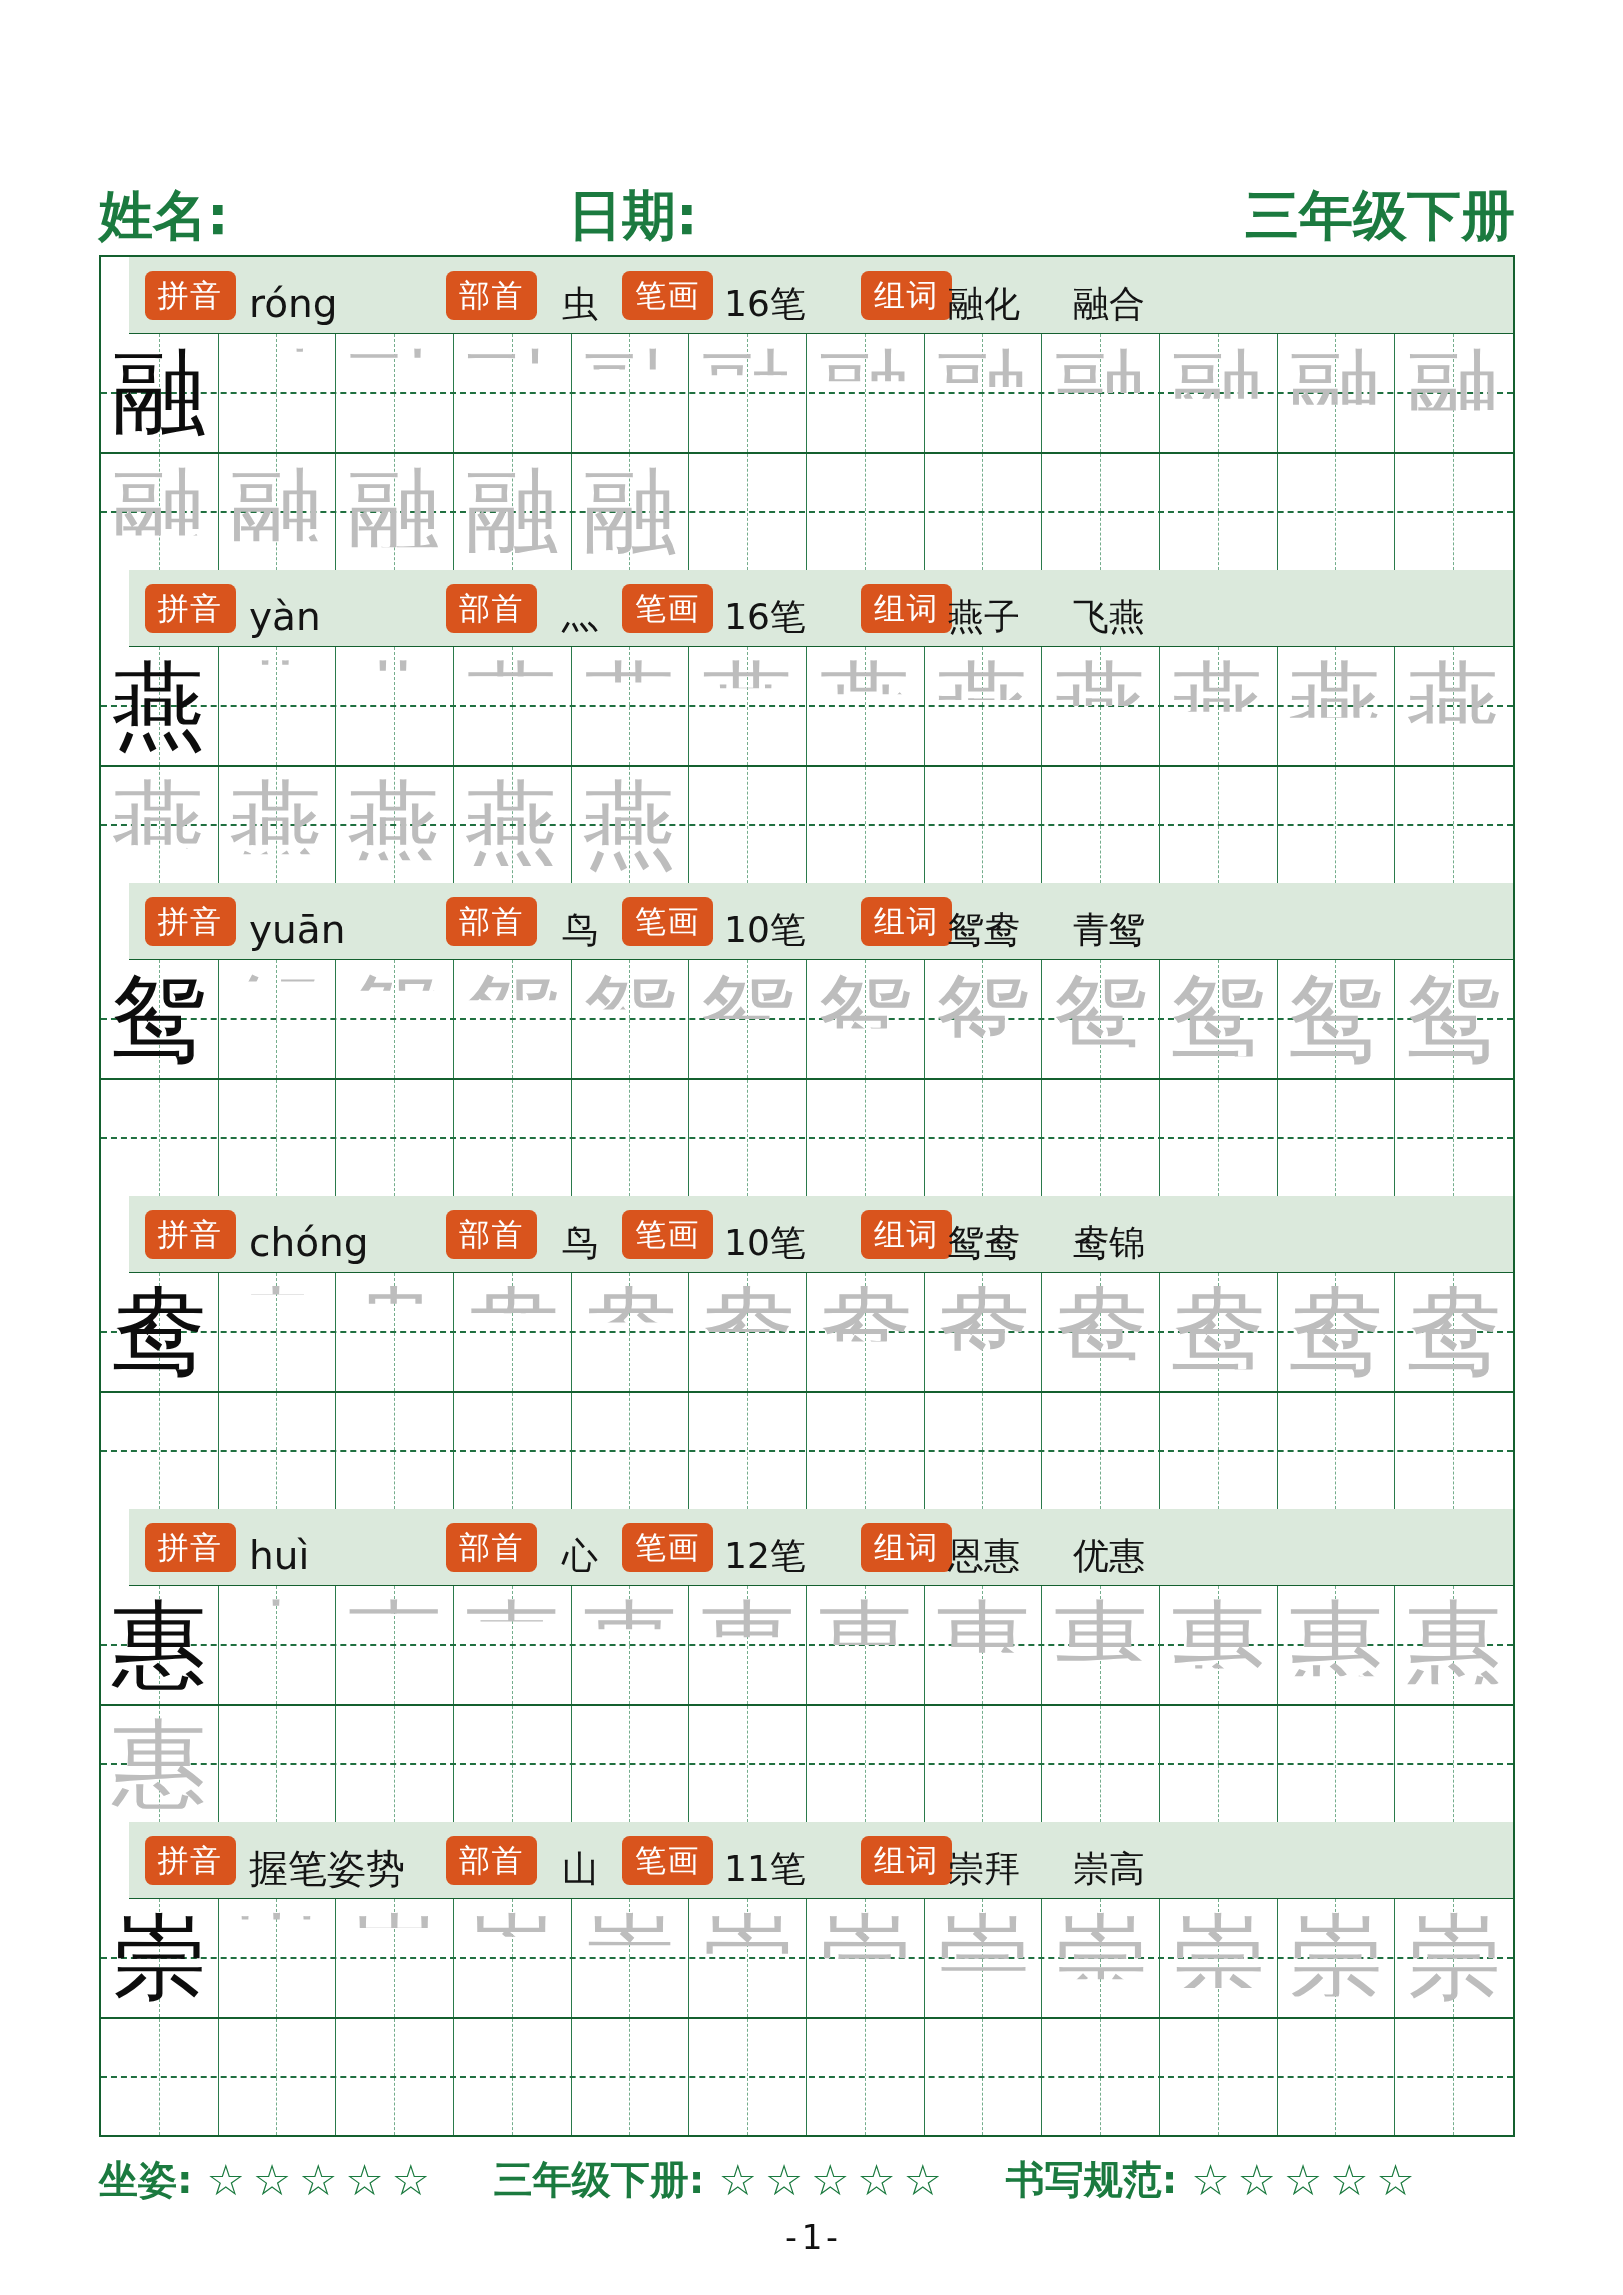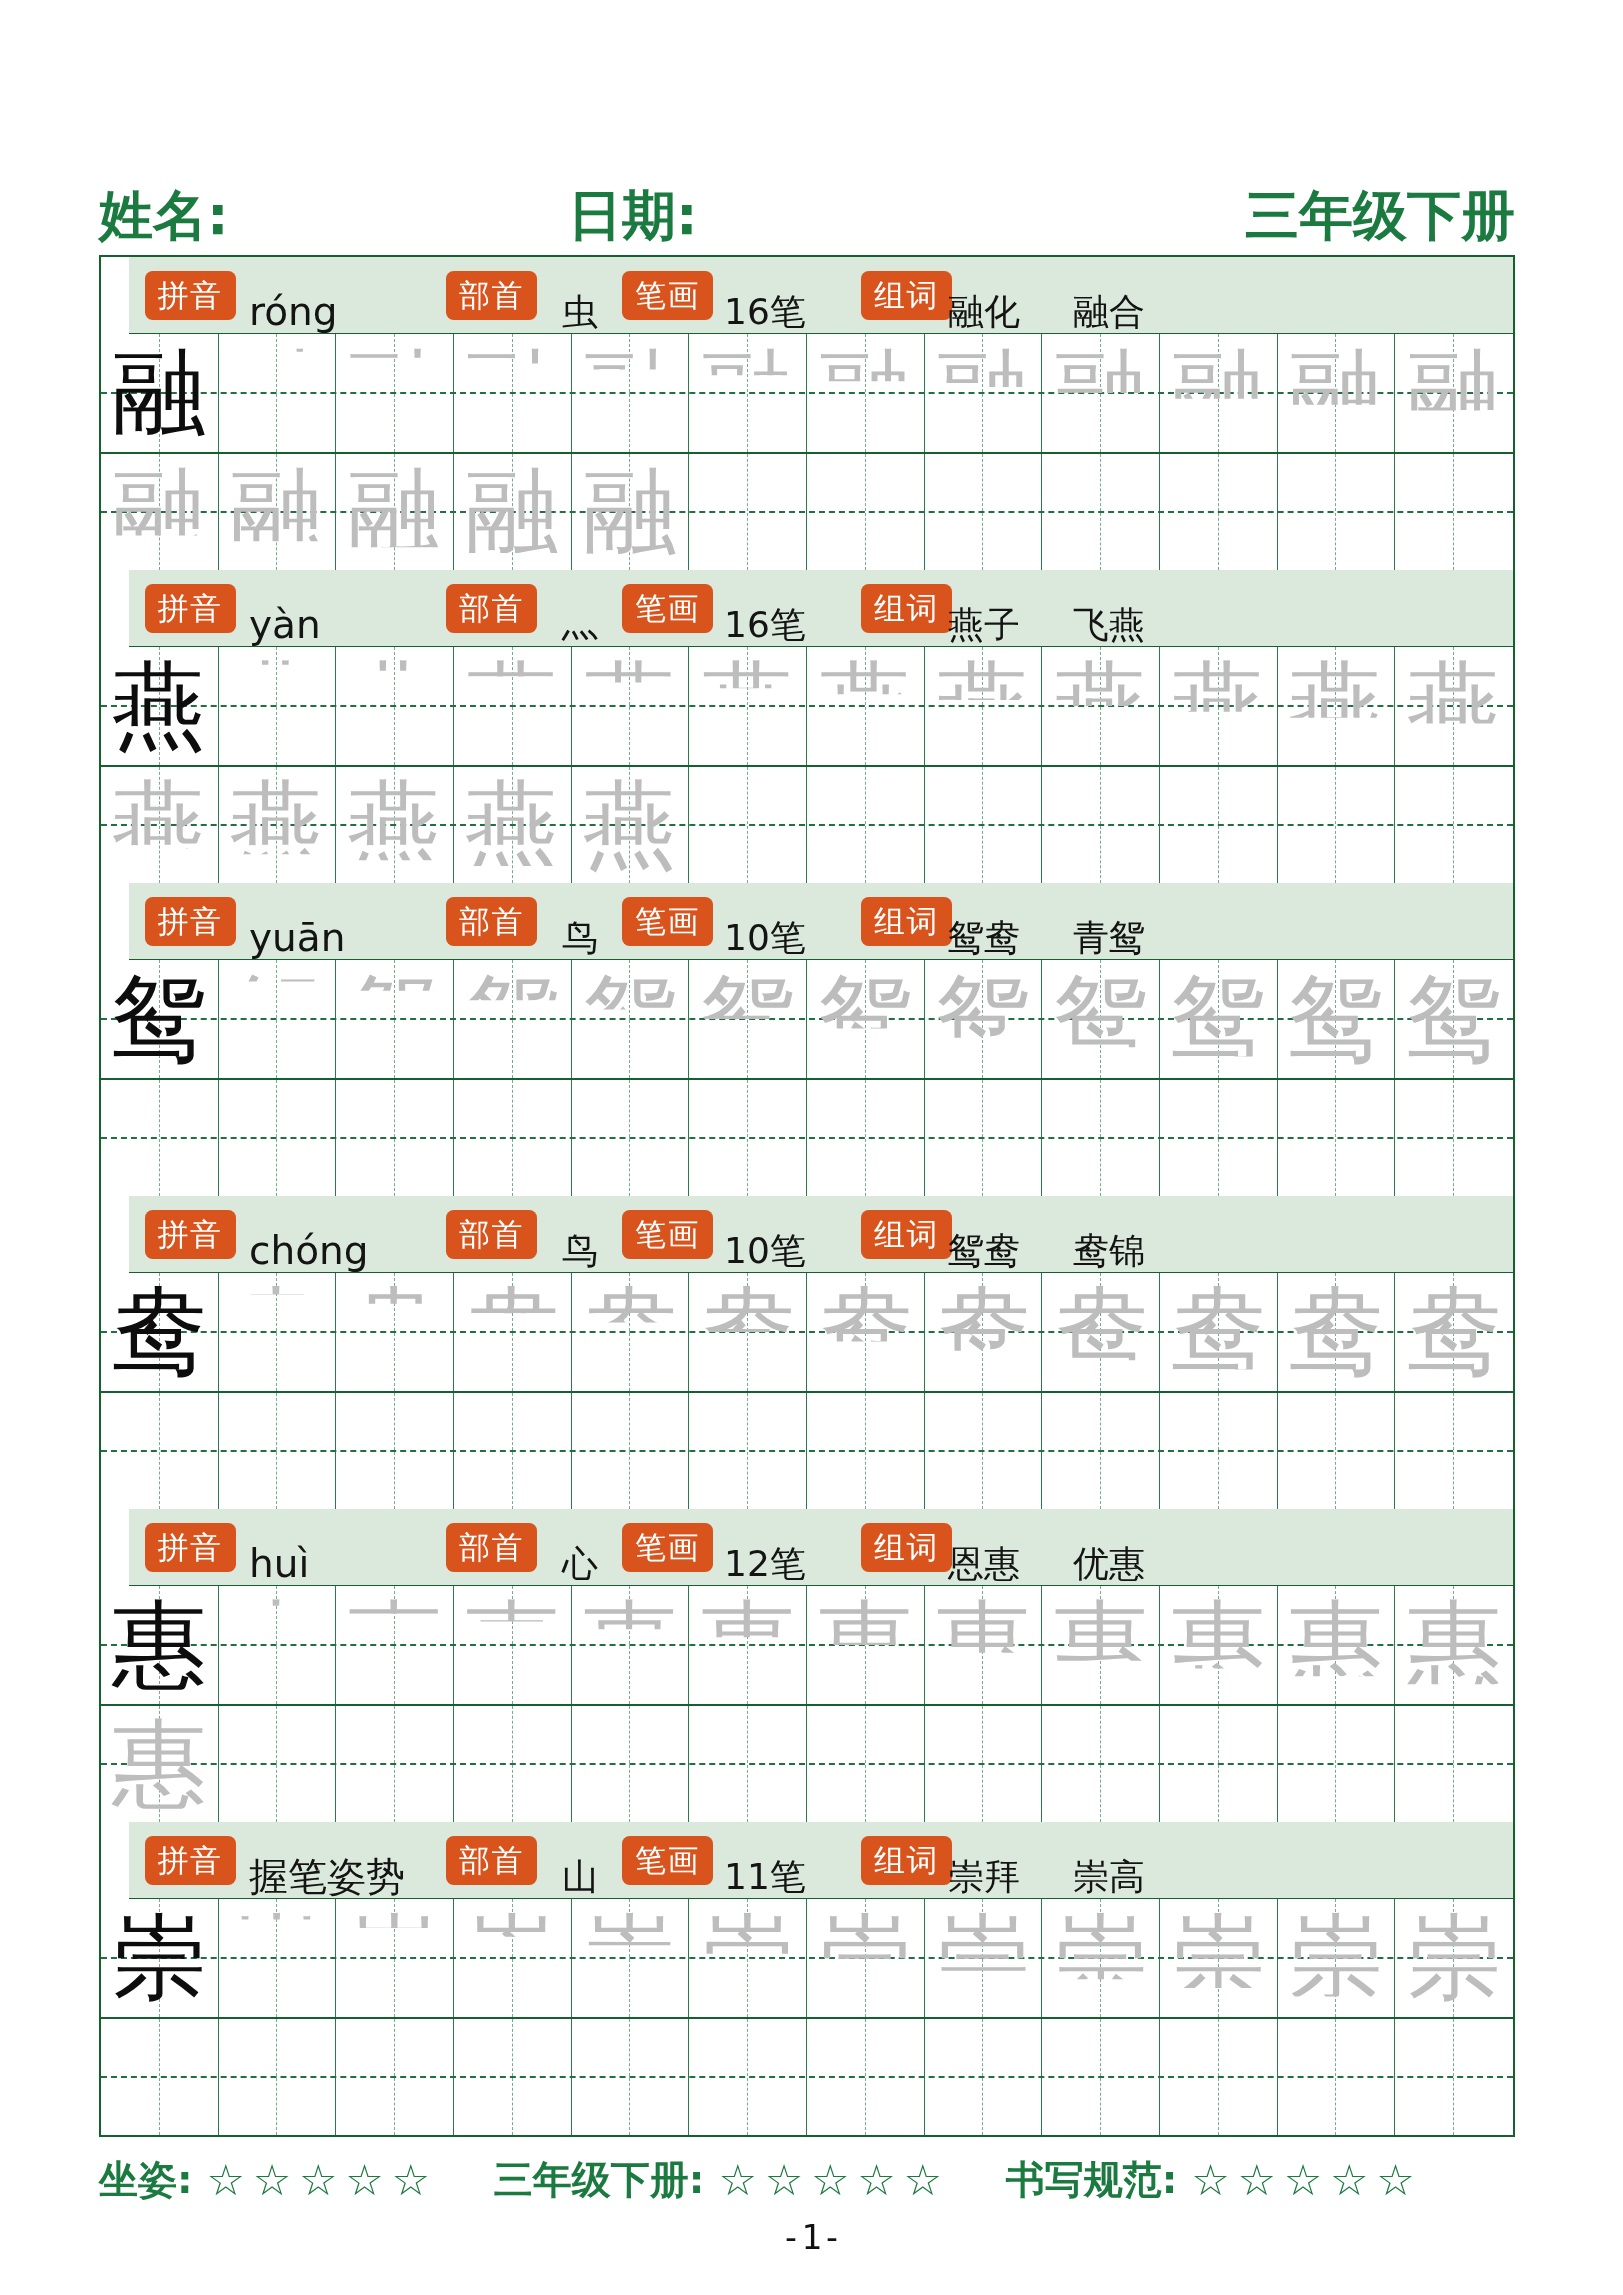--- a/index.html
+++ b/index.html
@@ -27,21 +27,21 @@
   }
   .badge{
     position:absolute;top:14px;width:91px;height:49px;background:#d9541d;
     border-radius:7.7px;color:#ffffff;font-size:31px;line-height:49px;
     text-align:center;letter-spacing:1.5px;white-space:nowrap;
   }
   .b-pinyin{left:15.5px;}
   .b-radical{left:317px;}
   .b-strokes{left:493px;}
   .b-words{left:732px;}
-  .hval{position:absolute;top:16px;height:77px;line-height:77px;color:#141414;white-space:nowrap;}
+  .hval{position:absolute;top:8px;height:77px;line-height:77px;color:#141414;white-space:nowrap;}
   .v-pinyin{left:120px;font-size:39px;font-family:"DejaVu Sans",sans-serif;}
   .v-radical{left:433px;font-size:36px;}
   .v-strokes{left:595px;font-size:36px;}
   .v-word1{left:819px;font-size:36px;}
   .v-word2{left:944px;font-size:36px;}
 
   
   .prac-row{
     position:relative;height:118px;display:grid;grid-template-columns:repeat(12,1fr);
     box-sizing:border-box;

